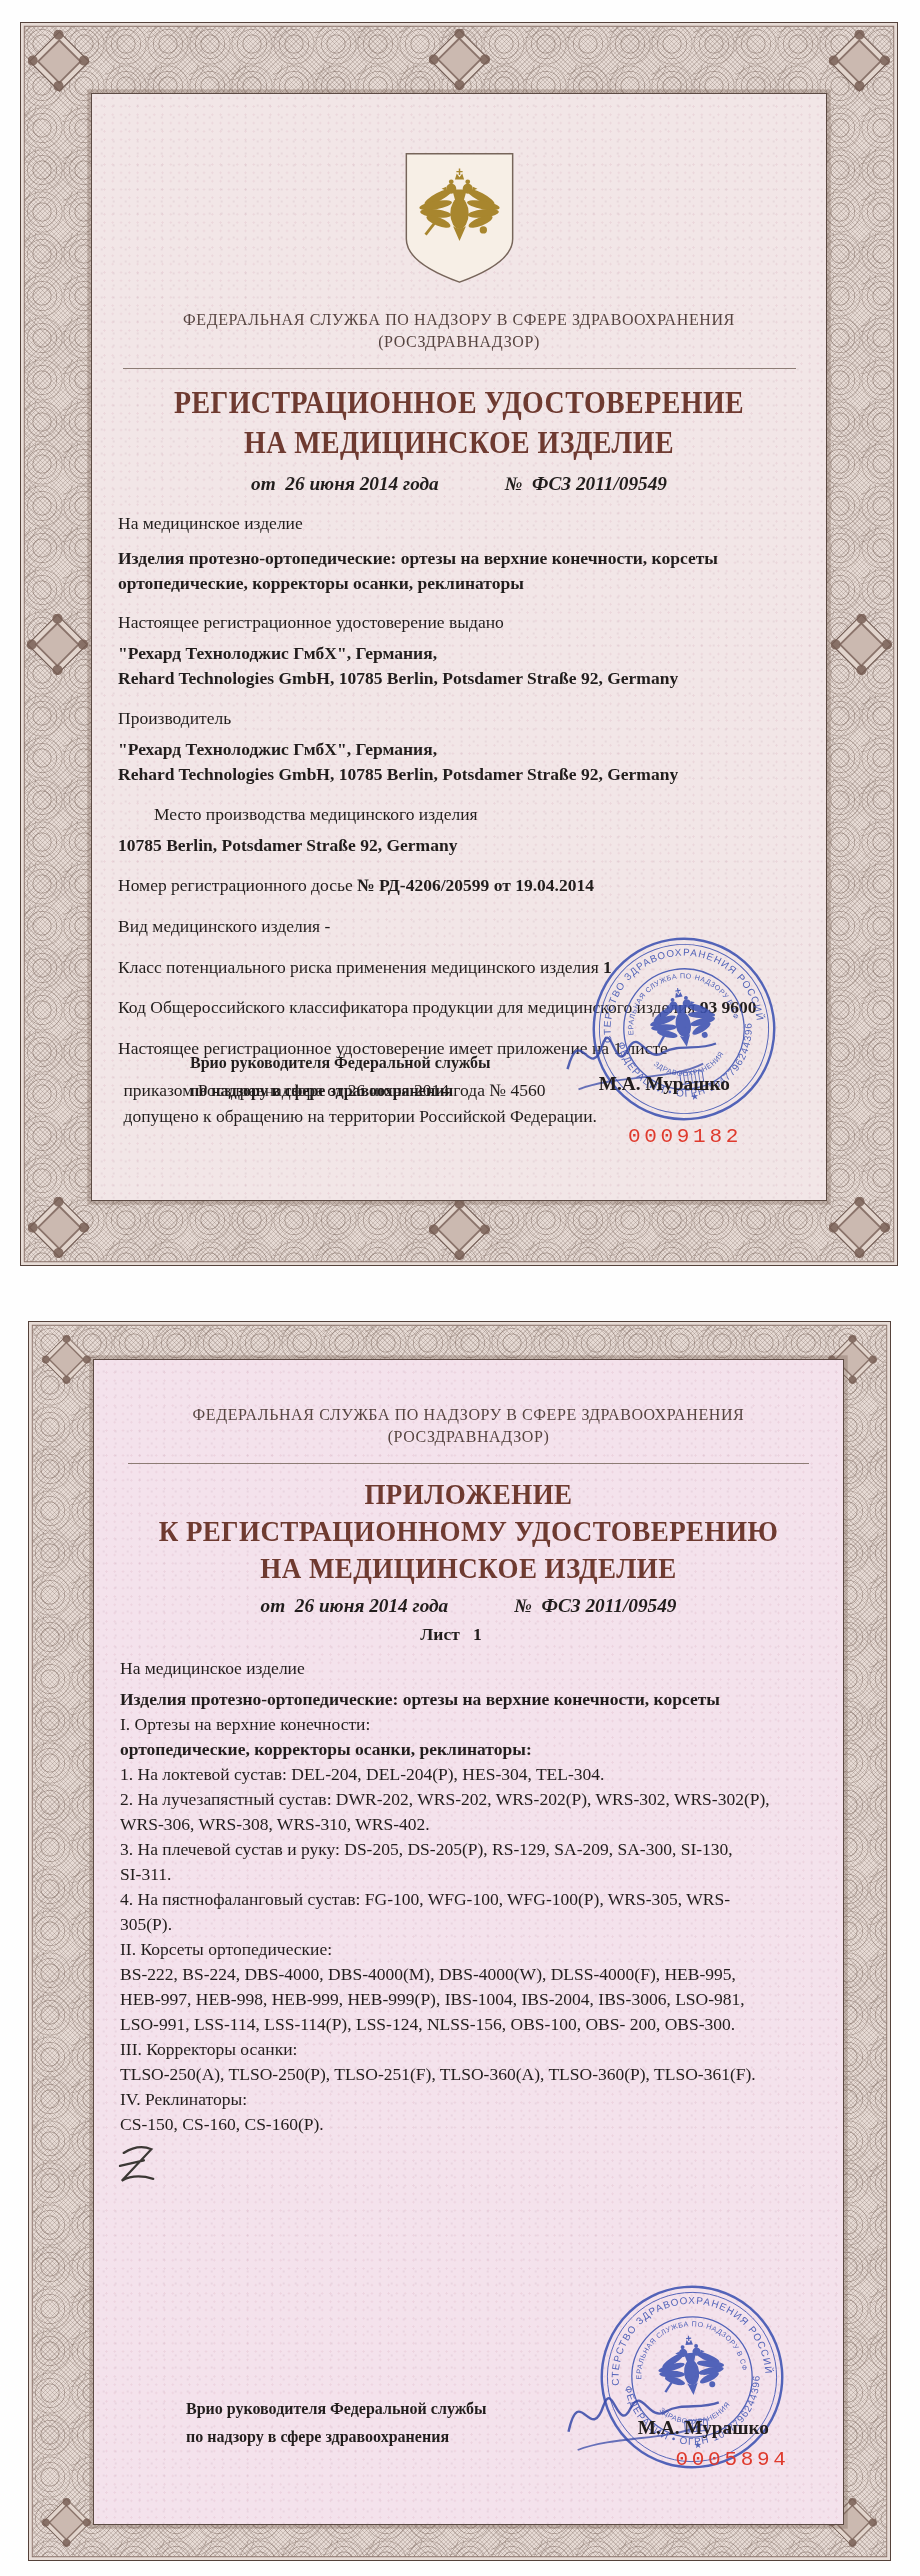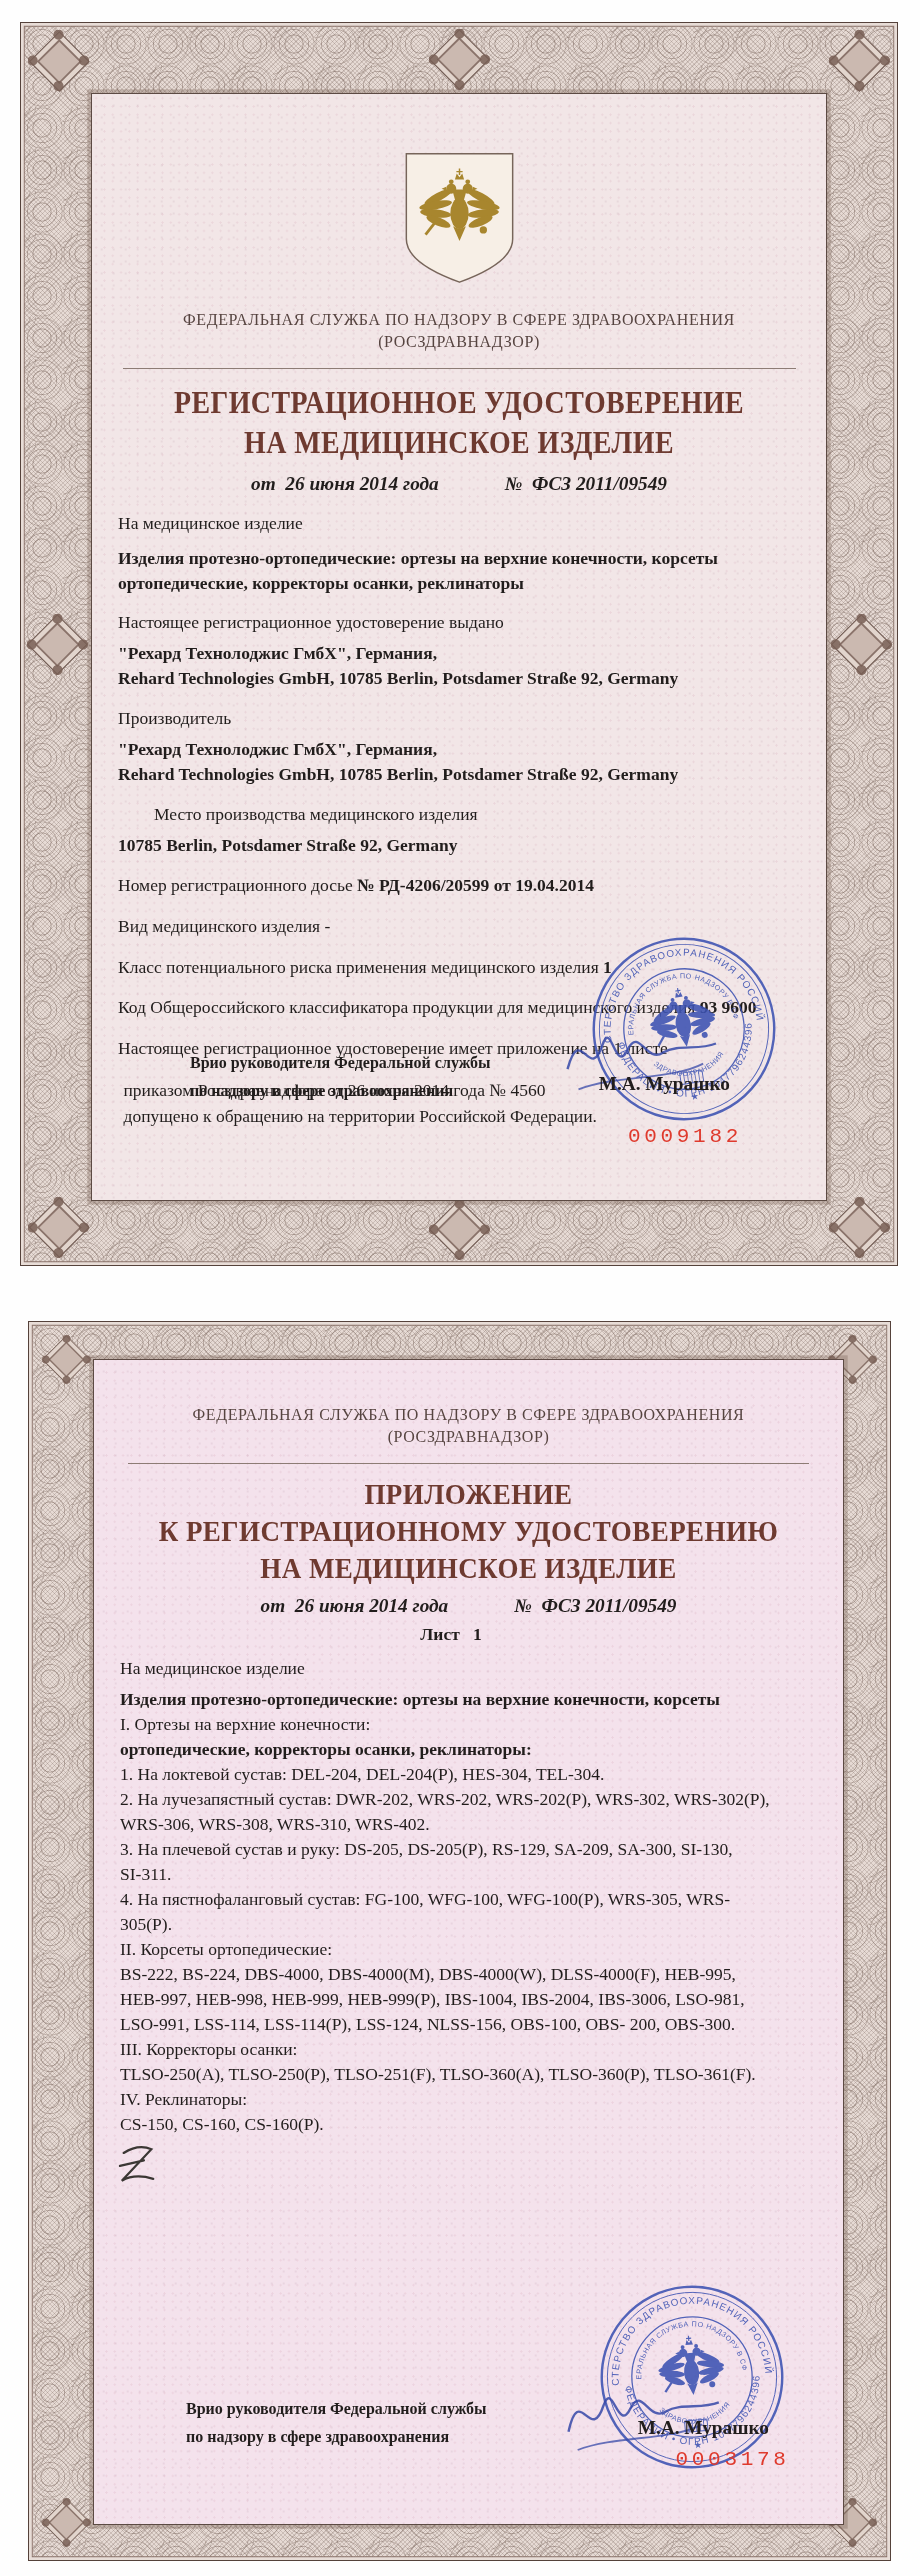--- a/index.html
+++ b/index.html
@@ -288,18 +288,18 @@
             </g>
           </svg>
         </div>
 
         <svg class="scrawl" width="184" height="110" viewBox="0 0 200 120">
           <path d="M10,76 C22,22 34,90 48,48 C58,18 64,80 78,50 C90,26 98,66 116,54 C134,44 154,52 174,44" fill="none" stroke="#3548a8" stroke-width="2.6" opacity=".85"></path>
           <path d="M20,96 C62,80 122,86 156,68" fill="none" stroke="#3548a8" stroke-width="2" opacity=".75"></path>
         </svg>
 
         <div class="signer">М.А. Мурашко</div>
-        <div class="serial">0003178</div>
+        <div class="serial">0005894</div>
       </div>
     </div>
   </section>
 </div>
 
 
 </body></html>

